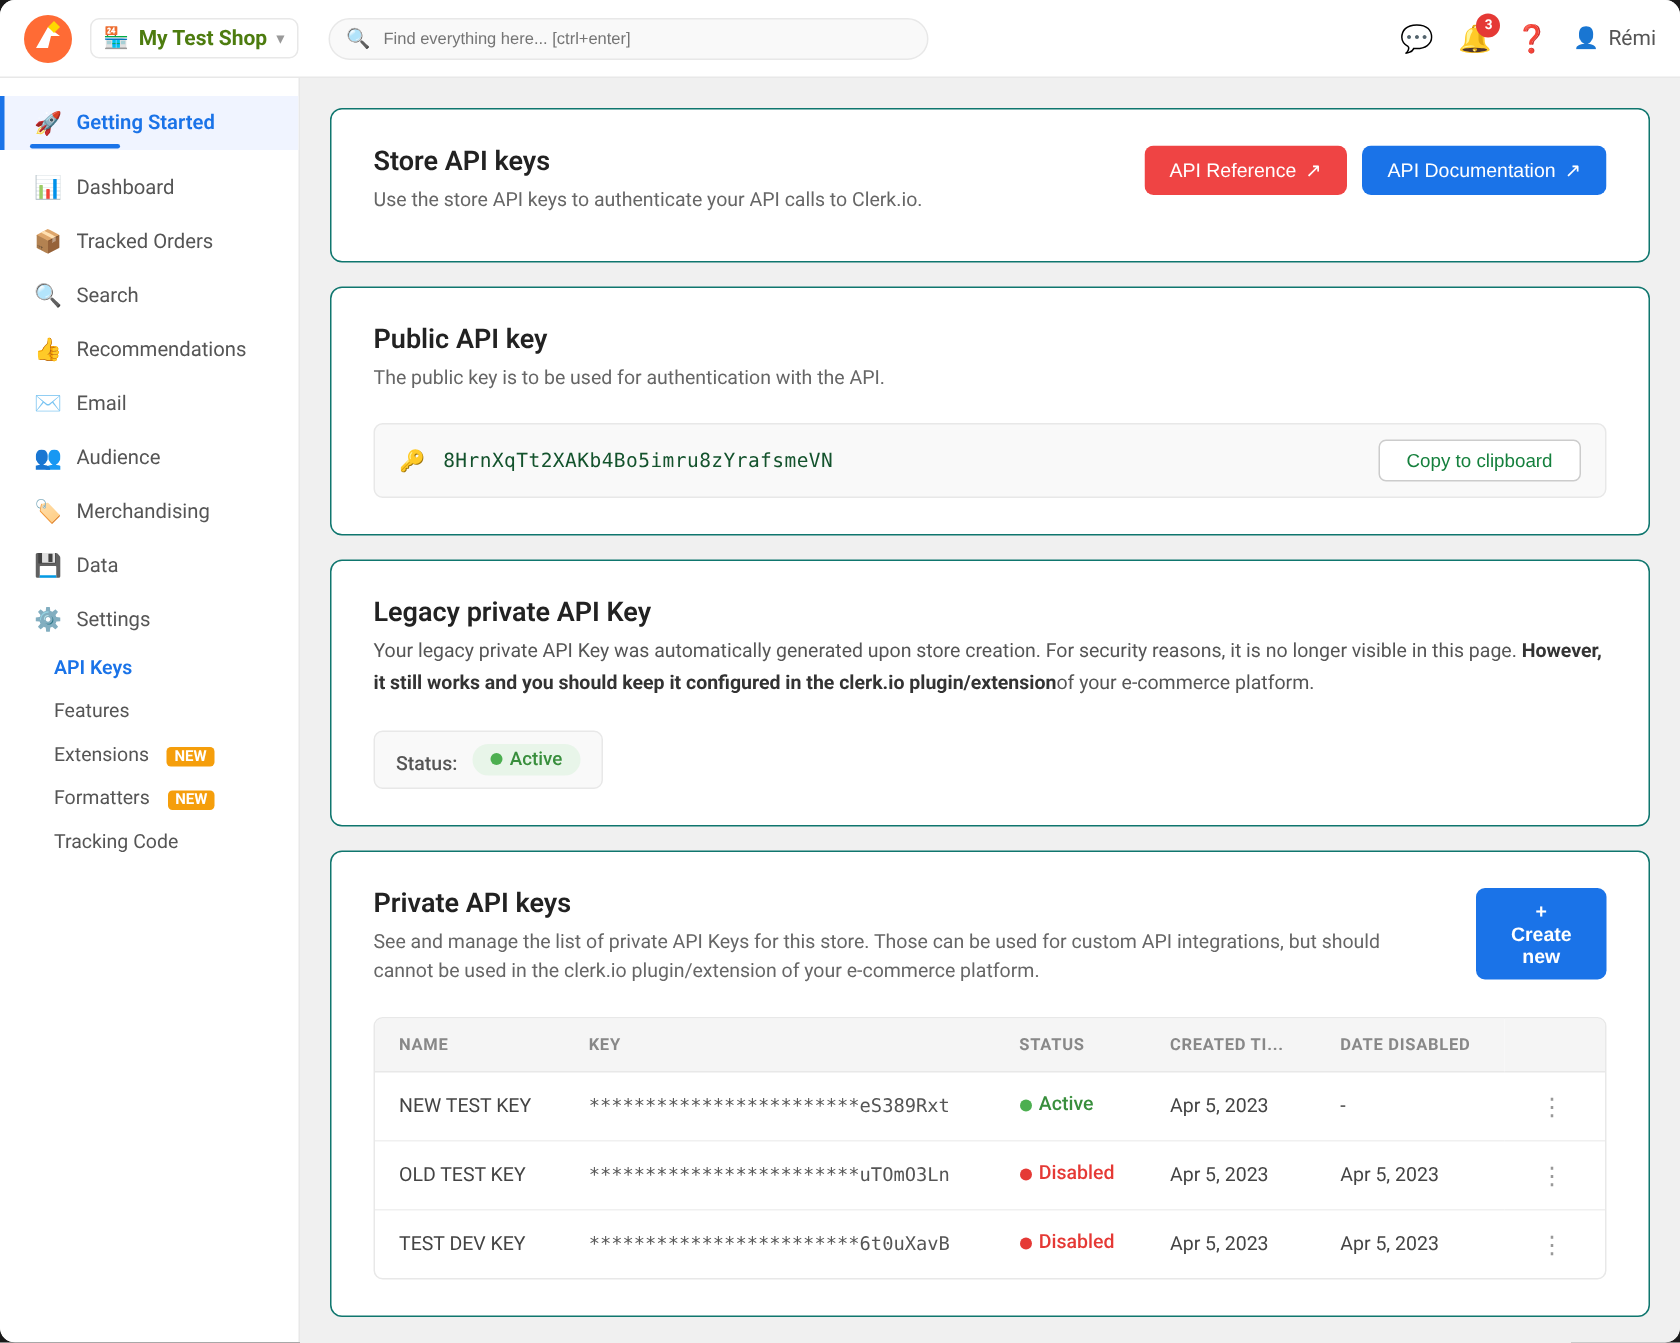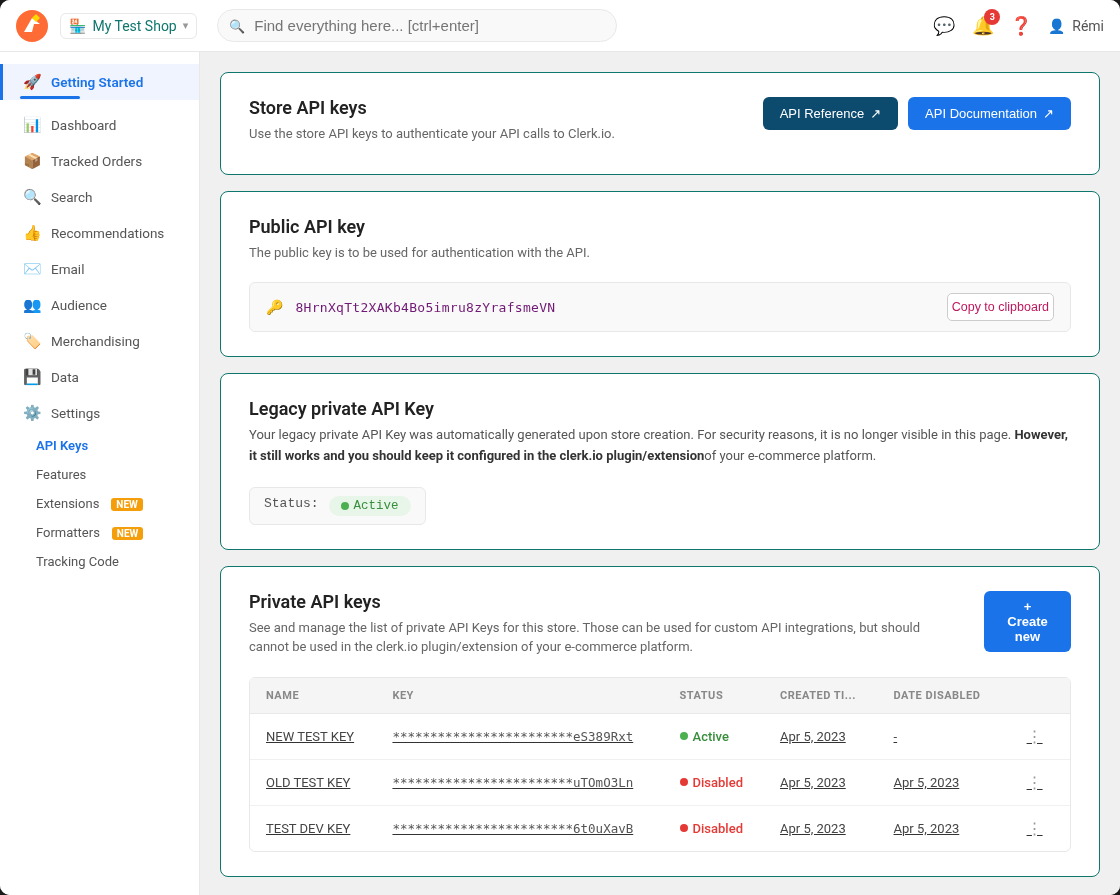--- a/index.html
+++ b/index.html
@@ -46,41 +46,41 @@
       background: #fff;
     }
 
     .header-store-icon {
       color: #666;
       font-size: 14px;
     }
 
     .header-store-name {
       font-size: 14px;
-      font-weight: 400;
-      color: #0f766e;
+      font-weight: 700;
+      color: #4d7c0f;
     }
 
     .header-chevron {
       color: #999;
       font-size: 11px;
     }
 
     .header-search {
       flex: 1;
       max-width: 400px;
       margin-left: 8px;
     }
 
     .header-search input {
       width: 100%;
       padding: 7px 14px 7px 36px;
       border: 1px solid #e8e8e8;
       border-radius: 20px;
-      font-size: 15px;
+      font-size: 11px;
       color: #999;
       outline: none;
       background: #f9f9f9;
     }
 
     .header-search-wrapper {
       position: relative;
     }
 
     .header-search-icon {
@@ -259,21 +259,21 @@
       padding: 8px 16px;
       border-radius: 6px;
       font-size: 13px;
       font-weight: 500;
       cursor: pointer;
       border: 1px solid transparent;
       text-decoration: none;
     }
 
     .btn-dark {
-      background: #0c4a6e;
+      background: #ef4444;
       color: #fff;
       margin-left: 45px;
     }
 
     .btn-blue {
       background: #1a73e8;
       color: #fff;
     }
 
     .btn-create {
@@ -301,47 +301,46 @@
 
     .api-key-icon {
       color: #999;
       font-size: 14px;
     }
 
     .api-key-value {
       flex: 1;
       font-family: monospace;
       font-size: 13px;
-      color: #701a75;
+      color: #14532d;
       letter-spacing: 0.3px;
     }
 
     .copy-btn {
       background: #fff;
       border: 1px solid #ccc;
-      color: #be185d;
-      padding: 6px 4px;
+      color: #15803d;
+      padding: 6px 18px;
       border-radius: 5px;
       font-size: 12.5px;
       cursor: pointer;
       flex-shrink: 0;
     }
 
     
     .status-row {
       display: flex;
-      align-items: flex-start;
+      align-items: flex-end;
       gap: 10px;
       margin-top: 20px;
       padding: 8px 14px;
       background: #f9f9f9;
       border: 1px solid #e8e8e8;
       border-radius: 6px;
       width: fit-content;
-      font-family: Liberation Mono, monospace;
     }
 
     .status-label {
       font-size: 13px;
       color: #555;
       font-weight: 500;
     }
 
     .status-badge {
       display: inline-flex;
@@ -402,21 +401,20 @@
       font-size: 11px;
       font-weight: 700;
       color: #888;
       text-transform: uppercase;
       letter-spacing: 0.5px;
       border-bottom: 1px solid #e8e8e8;
     }
 
     tbody tr {
       border-bottom: 1px solid #f0f0f0;
-      text-decoration: underline;
     }
 
     tbody tr:last-child { border-bottom: none; }
 
     tbody td {
       padding: 13px 16px;
       font-size: 13px;
       color: #444;
     }
 

